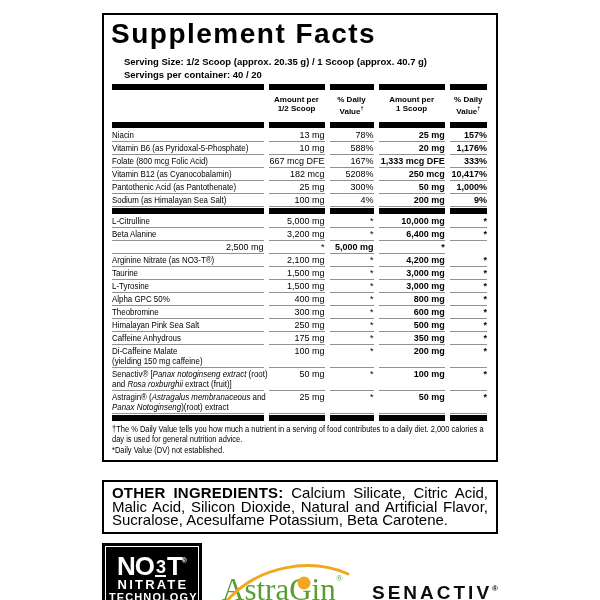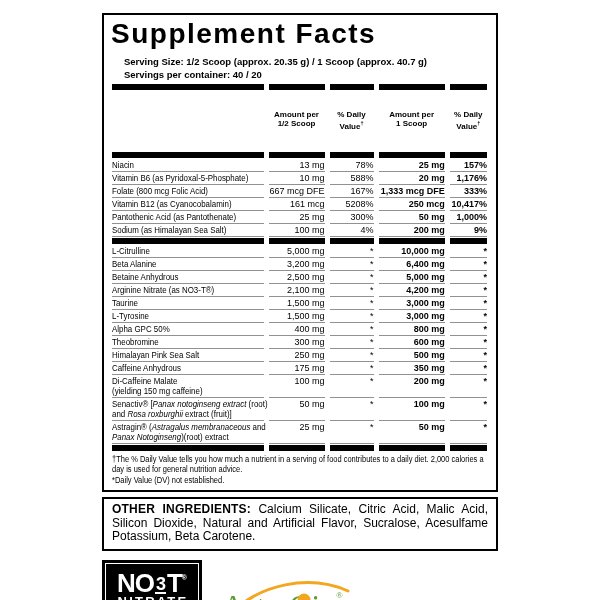--- a/index.html
+++ b/index.html
@@ -6,33 +6,33 @@
             font-family:"Liberation Sans", sans-serif;color:#000;}
   .sheet{position:absolute;left:102px;top:13px;width:396px;}
   .panel{border:2.5px solid #000;background:#fff;padding:4px 8px 5px;box-sizing:border-box;}
   .title{font-size:28px;font-weight:bold;letter-spacing:1.5px;line-height:1.02;margin:1px 0 6px -1px;white-space:nowrap;}
   .serving{font-size:9.5px;font-weight:bold;line-height:13px;margin-left:12px;}
   
   #facts-table{margin-top:3px;}
   .grid-row{display:grid;grid-template-columns:40.3% 14.9% 11.7% 17.6% 9.9%;column-gap:5px;}
   .bar-row{margin-top:1.5px;margin-bottom:1px;}
   .bar{background:#000;height:6px;}
-  .hdr-cell{font-size:8px;font-weight:bold;text-align:center;line-height:9.5px;padding:19px 0;}
+  .hdr-cell{font-size:8px;font-weight:bold;text-align:center;line-height:9.5px;padding:4px 0;}
   .hdr-cell sup{font-size:5.5px;}
   .n-row .cell{border-bottom:1px solid #919191;padding:1.2px 0 0.8px;font-size:9px;line-height:10px;box-sizing:border-box;}
   .val{text-align:right;white-space:nowrap;}
   .b{font-weight:bold;}
   .it{font-style:italic;}
   .nm-line{white-space:nowrap;transform:scaleX(0.88);transform-origin:0 0;line-height:10px;}
   
   .footnotes{margin-top:2.5px;width:425px;transform:scaleX(0.881);transform-origin:0 0;
              font-size:8.5px;line-height:10.5px;}
   
-  .other-box{border:2.5px solid #000;margin-top:5px;padding:4px 8px 5px;box-sizing:border-box;
-             font-size:12px;line-height:13.5px;text-align:justify;}
+  .other-box{border:2.5px solid #000;margin-top:18px;padding:4px 8px 5px;box-sizing:border-box;
+             font-size:15px;line-height:13.5px;text-align:justify;}
   .oi-label{font-weight:bold;letter-spacing:0.2px;}
   
   .logos-row{display:flex;justify-content:space-between;align-items:flex-start;margin-top:9px;}
   .no3t{width:100px;background:#000;color:#fff;box-sizing:border-box;padding:3px;}
   .no3t-inner{border:1px solid #fff;padding:2px 2px 3px;text-align:center;}
   .no3t-brand{font-size:26px;font-weight:bold;line-height:23px;letter-spacing:-1px;white-space:nowrap;}
   .no3t-three{display:inline-block;font-size:18px;border-bottom:2.5px solid #fff;vertical-align:2px;line-height:15px;padding:0 1px;margin:0 1px;}
   .no3t-reg{font-size:7px;vertical-align:12px;letter-spacing:0;}
   .no3t-l1{font-size:13px;font-weight:bold;letter-spacing:2.2px;line-height:14px;margin-left:2px;text-align:center;}
   .no3t-l2{font-size:11px;font-weight:bold;letter-spacing:1.1px;line-height:10px;margin-left:1px;}
@@ -109,21 +109,21 @@
           </div>
           <div class="cell val">667 mcg DFE</div>
           <div class="cell val">167%</div>
           <div class="cell val b">1,333 mcg DFE</div>
           <div class="cell val b">333%</div>
         </div>
         <div class="grid-row n-row">
           <div class="cell name-cell">
             <div class="nm-line"><span>Vitamin B12 (as Cyanocobalamin)</span></div>
           </div>
-          <div class="cell val">161 mcg</div>
+          <div class="cell val">182 mcg</div>
           <div class="cell val">5208%</div>
           <div class="cell val b">250 mcg</div>
           <div class="cell val b">10,417%</div>
         </div>
         <div class="grid-row n-row">
           <div class="cell name-cell">
             <div class="nm-line"><span>Pantothenic Acid (as Pantothenate)</span></div>
           </div>
           <div class="cell val">25 mg</div>
           <div class="cell val">300%</div>
@@ -158,23 +158,20 @@
         <div class="grid-row n-row">
           <div class="cell name-cell">
             <div class="nm-line"><span>Beta Alanine</span></div>
           </div>
           <div class="cell val">3,200 mg</div>
           <div class="cell val">*</div>
           <div class="cell val b">6,400 mg</div>
           <div class="cell val b">*</div>
         </div>
         <div class="grid-row n-row">
-          <div class="cell name-cell">
-            <div class="nm-line"><span>Betaine Anhydrous</span></div>
-          </div>
           <div class="cell val">2,500 mg</div>
           <div class="cell val">*</div>
           <div class="cell val b">5,000 mg</div>
           <div class="cell val b">*</div>
         </div>
         <div class="grid-row n-row">
           <div class="cell name-cell">
             <div class="nm-line"><span>Arginine Nitrate (as NO3-T®)</span></div>
           </div>
           <div class="cell val">2,100 mg</div>

